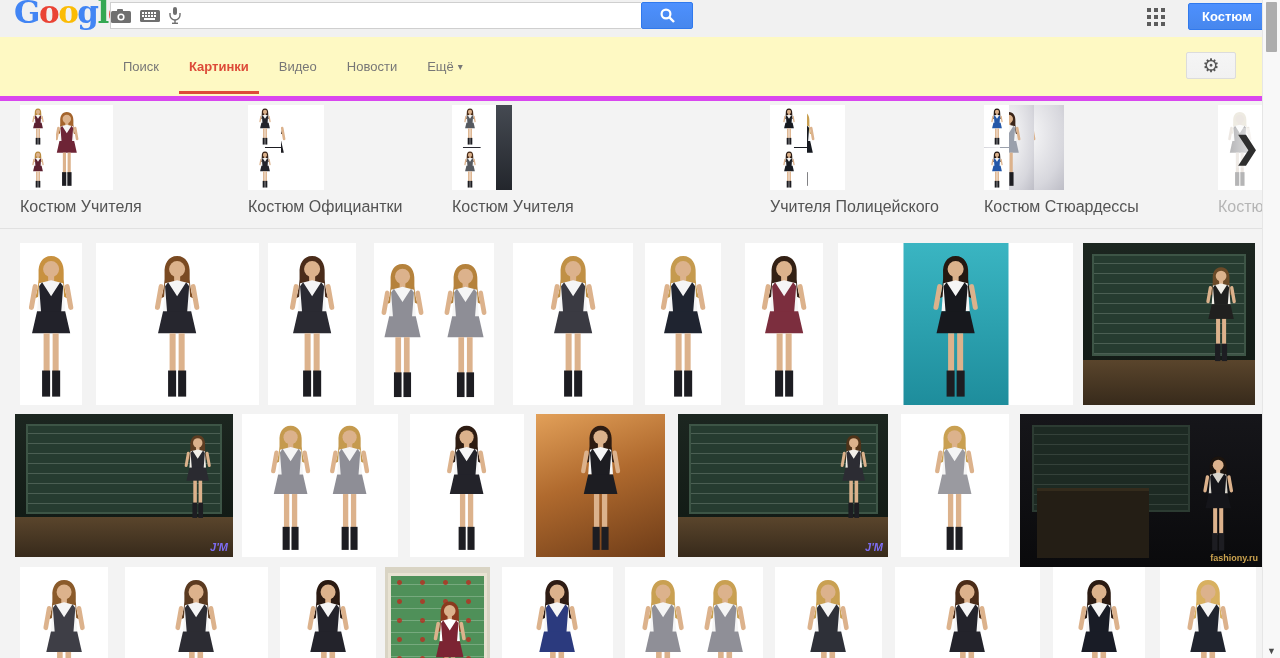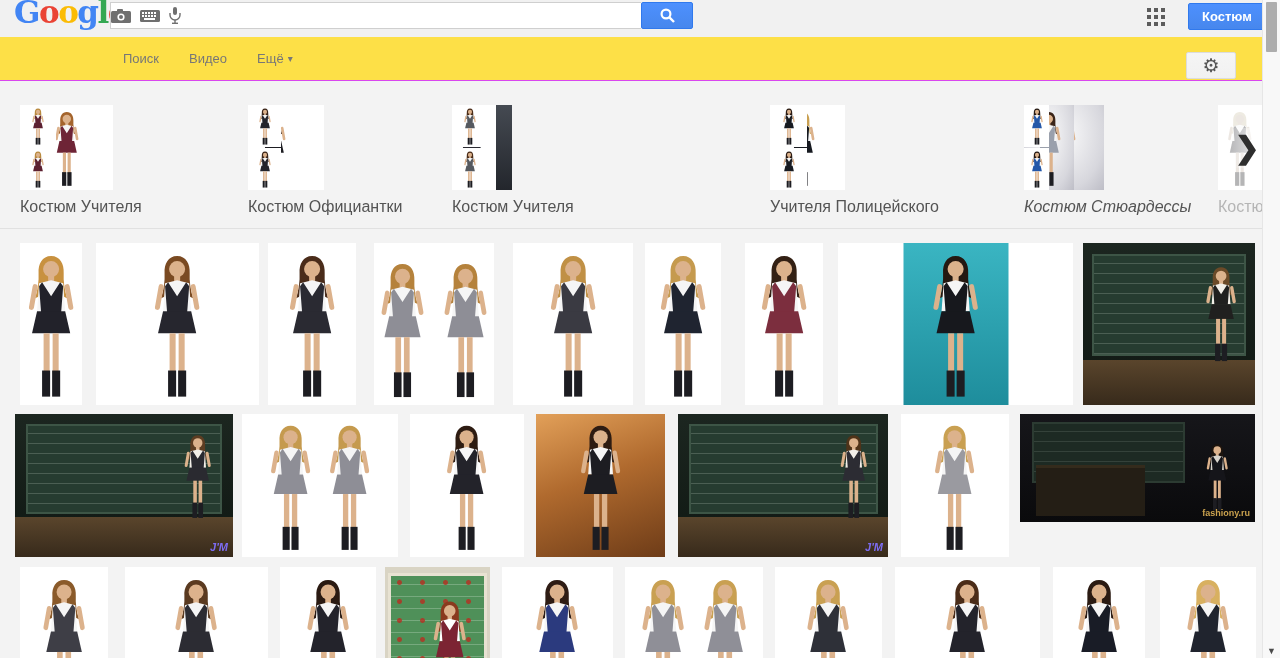--- a/index.html
+++ b/index.html
@@ -15,22 +15,22 @@
     color:#222;padding:0 8px;font-family:"Liberation Sans",sans-serif;}
   .sicon{display:flex;align-items:center;margin-right:9px;cursor:pointer;}
   #searchbtn{position:absolute;left:641px;top:2px;width:52px;height:27px;border:1px solid #3079ed;
     border-radius:2px;background:linear-gradient(#4d90fe,#4787ed);display:flex;align-items:center;
     justify-content:center;cursor:pointer;padding:0;}
   #apps{position:absolute;left:1147px;top:8px;width:18px;height:18px;cursor:pointer;}
   #signin{position:absolute;left:1188px;top:3px;height:27px;padding:0 13px;border:1px solid #3079ed;
     border-radius:2px;background:linear-gradient(#4d90fe,#4787ed);color:#fff;font-size:13px;
     font-weight:bold;cursor:pointer;font-family:"Liberation Sans",sans-serif;}
   
-  #navbar{position:absolute;left:0;top:37px;width:1280px;height:44px;background:#fde047;
-    border-bottom:1px solid #d946ef;box-sizing:border-box;}
+  #navbar{position:absolute;left:0;top:37px;width:1280px;height:64px;background:#fef9c3;
+    border-bottom:5px solid #d946ef;box-sizing:border-box;}
   #tabs{position:absolute;left:112px;top:0;height:100%;display:flex;}
   .tab{position:relative;display:flex;align-items:center;height:100%;padding:0 11px;margin-right:8px;
     font-size:13px;color:#777;cursor:pointer;white-space:nowrap;}
   .tab.active{color:#dd4b39;font-weight:bold;}
   .tab.active::after{content:"";position:absolute;left:1px;right:1px;bottom:2px;height:3px;background:#dd4b39;}
   .tab .dd{margin-left:4px;font-size:10px;color:#777;}
   .btn-gray{position:absolute;top:15px;height:27px;background:linear-gradient(#f5f5f5,#f1f1f1);
     border:1px solid #dcdcdc;border-radius:2px;cursor:pointer;font-family:"Liberation Sans",sans-serif;}
   #safesearch{right:116px;padding:0 10px;font-size:11px;font-weight:bold;color:#444;}
   #safesearch .dd{font-size:9px;color:#777;margin-left:3px;}
@@ -146,22 +146,28 @@
         </svg>
     </span>
     <button id="signin">Костюм</button>
   </div>
 
   <div id="navbar">
     <div id="tabs">
         <div class="tab">
           <span>Поиск</span>
         </div>
+        <div class="tab active">
+          <span>Картинки</span>
+        </div>
         <div class="tab">
           <span>Видео</span>
+        </div>
+        <div class="tab">
+          <span>Новости</span>
         </div>
         <div class="tab">
           <span>Ещё</span>
           <span class="dd">▾</span>
         </div>
       </div>
     <button id="settings" class="btn-gray"><span class="gear">⚙</span></button>
   </div>
 
   <div id="related">
@@ -531,21 +537,21 @@
                 <rect x="22.5" y="79" width="6" height="40" fill="#dcb28c"></rect>
                 <rect x="31.5" y="79" width="6" height="40" fill="#dcb28c"></rect>
                 <rect x="21" y="116" width="8" height="26" fill="#1d1d22"></rect>
                 <rect x="31" y="116" width="8" height="26" fill="#1d1d22"></rect>
               </svg>
             </div>
           </div>
         </div>
         <div class="glabel">Учителя Полицейского</div>
       </div>
-      <div class="group" style="left: 1024px; font-style: italic;">
+      <div class="group" style="left: 984px;">
         <div class="thumbs">
           <div class="tile silver" style="width: 80px; height: 85px;">
             <div class="frow">
               <svg viewBox="0 0 60 150" preserveAspectRatio="xMidYMax meet">
                 <path d="M30 2c-9 0-13 8-12.5 17 .4 8-.8 17-3.5 25l9-4h14l9 4c-2.7-8-3.9-17-3.5-25C43 10 39 2 30 2z" fill="#2e1c12"></path>
                 <rect x="12" y="30" width="5" height="26" rx="2.5" fill="#dcb28c" transform="rotate(10 14.5 30)"></rect>
                 <rect x="43" y="30" width="5" height="26" rx="2.5" fill="#dcb28c" transform="rotate(-10 45.5 30)"></rect>
                 <circle cx="30" cy="15" r="8" fill="#dcb28c"></circle>
                 <rect x="27" y="21" width="6" height="6" fill="#dcb28c"></rect>
                 <path d="M18 29l12-3 12 3 2 28H16z" fill="#f5f5f5"></path>
@@ -954,21 +960,21 @@
             <path d="M18 29l12-3 12 3 2 28H16z" fill="#f5f5f5"></path>
             <path d="M21 28l9 14 9-14 3 4-2 26H20l-2-26z" fill="#9a9aa0"></path>
             <path d="M16 57h28l5 22H11z" fill="#9a9aa0"></path>
             <rect x="22.5" y="79" width="6" height="40" fill="#dcb28c"></rect>
             <rect x="31.5" y="79" width="6" height="40" fill="#dcb28c"></rect>
             <rect x="21" y="116" width="8" height="26" fill="#1d1d22"></rect>
             <rect x="31" y="116" width="8" height="26" fill="#1d1d22"></rect>
           </svg>
         </div>
       </div>
-      <div class="tile darkwide" style="width: 235px; height: 108px; left: 1020px; top: 414px;">
+      <div class="tile darkwide" style="width: 235px; height: 153px; left: 1020px; top: 414px; padding-left: 8px;">
         <div class="bd"></div>
         <div class="dwdesk"></div>
         <div class="figwrap"><svg viewBox="0 0 60 150" preserveAspectRatio="xMidYMax meet">
             <path d="M30 2c-9 0-13 8-12.5 17 .4 8-.8 17-3.5 25l9-4h14l9 4c-2.7-8-3.9-17-3.5-25C43 10 39 2 30 2z" fill="#1c140e"></path>
             <rect x="12" y="30" width="5" height="26" rx="2.5" fill="#dcb28c" transform="rotate(10 14.5 30)"></rect>
             <rect x="43" y="30" width="5" height="26" rx="2.5" fill="#dcb28c" transform="rotate(-10 45.5 30)"></rect>
             <circle cx="30" cy="15" r="8" fill="#dcb28c"></circle>
             <rect x="27" y="21" width="6" height="6" fill="#dcb28c"></rect>
             <path d="M18 29l12-3 12 3 2 28H16z" fill="#d8d4cc"></path>
             <path d="M21 28l9 14 9-14 3 4-2 26H20l-2-26z" fill="#15151a"></path>

